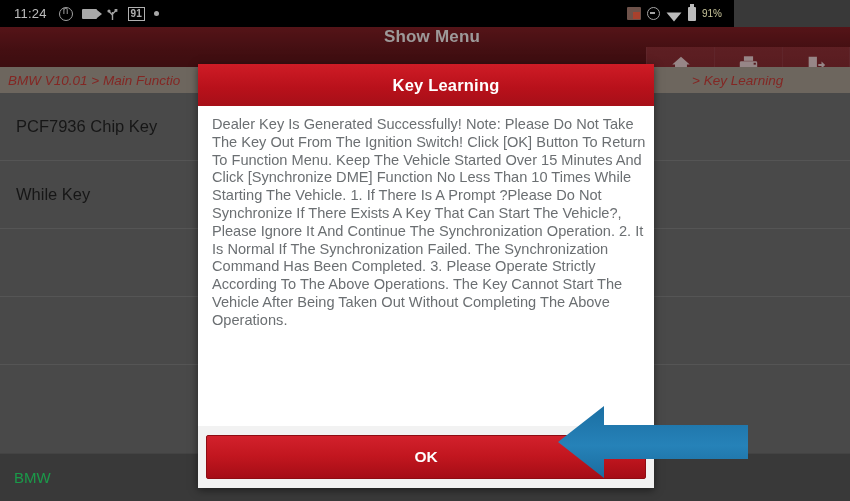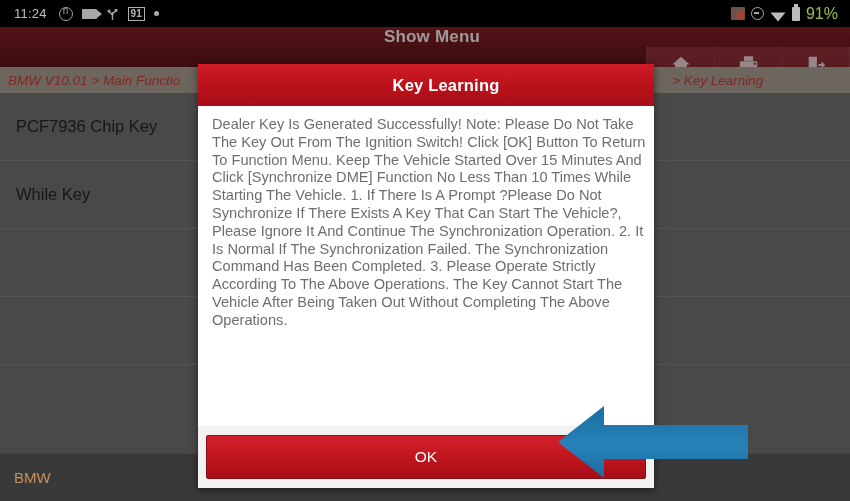--- a/index.html
+++ b/index.html
@@ -11,38 +11,38 @@
   }
   #app {
     position: relative;
     width: 850px; height: 501px;
     background: #4a4a4a;
   }
 
   
   .statusbar {
     position: absolute; top: 0; left: 0;
-    width: 850px; height: 27px;
+    width: 734px; height: 27px;
     background: #000000;
     display: flex; align-items: center;
     padding: 0 8px;
     color: #e8e8e8;
   }
   .sb-clock {
     font-size: 13px; letter-spacing: .2px;
     color: #f0f0f0; margin-left: 6px;
   }
   .sb-left-icons {
     display: flex; align-items: center; gap: 9px; margin-left: 12px;
   }
   .sb-right {
     margin-left: auto; display: flex; align-items: center; gap: 6px;
     padding-right: 4px;
   }
-  .sb-batt-text { font-size: 16px; color: #bef264; }
+  .sb-batt-text { font-size: 10px; color: #fef9c3; }
   .icon-circle-n {
     width: 14px; height: 14px; border-radius: 50%;
     border: 1.6px solid #cfcfcf; position: relative;
     display: inline-block;
   }
   .icon-circle-n::after {
     content: "n"; position: absolute; left: 0; right: 0; top: -4px;
     font-size: 10px; line-height: 14px; text-align: center; color: #cfcfcf;
   }
   .icon-cam {
@@ -115,21 +115,21 @@
     width: 850px; height: 26px;
     background: #8c8379;
     display: flex; align-items: center;
     overflow: hidden;
   }
   .crumb {
     font-size: 13.5px; font-style: italic; color: #a8322e;
     white-space: nowrap;
   }
   .crumb-left { margin-left: 8px; }
-  .crumb-right { position: absolute; left: 672px; font-style: italic; }
+  .crumb-right { position: absolute; left: 692px; font-style: italic; }
 
   
   .list {
     position: absolute; top: 93px; left: 0;
     width: 850px; height: 360px;
     background: #5e5e5e;
   }
   .list-item {
     height: 68px;
     display: flex; align-items: center;
@@ -142,21 +142,21 @@
 
   
   .bottombar {
     position: absolute; left: 0; top: 453px;
     width: 850px; height: 48px;
     background: #4a4a4a;
     display: flex; align-items: center;
     border-top: 1px solid #565656;
   }
   .bottom-text {
-    margin-left: 14px; color: #fdba74; font-size: 15px;
+    margin-left: 14px; color: #22c55e; font-size: 15px;
   }
 
   
   .scrim {
     position: absolute; inset: 0;
     background: rgba(0,0,0,0.22);
   }
 
   
   .dialog {
@@ -191,21 +191,21 @@
     height: 62px;
     background: #f2f2f2;
     display: flex; align-items: center; justify-content: center;
     padding: 0 8px;
   }
   .ok-btn {
     width: 440px; height: 44px;
     background: linear-gradient(to bottom, #d2212c 0%, #c2161f 48%, #a50d16 100%);
     border: 1px solid #8e0c13;
     border-radius: 2px;
-    color: #ffffff; font-size: 15.5px; font-weight: normal;
+    color: #ffffff; font-size: 15.5px; font-weight: bold;
     display: flex; align-items: center; justify-content: center;
     cursor: pointer;
   }
 
   
   .arrow-wrap {
     position: absolute; left: 558px; top: 404px;
     width: 190px; height: 76px;
     pointer-events: none;
   }

